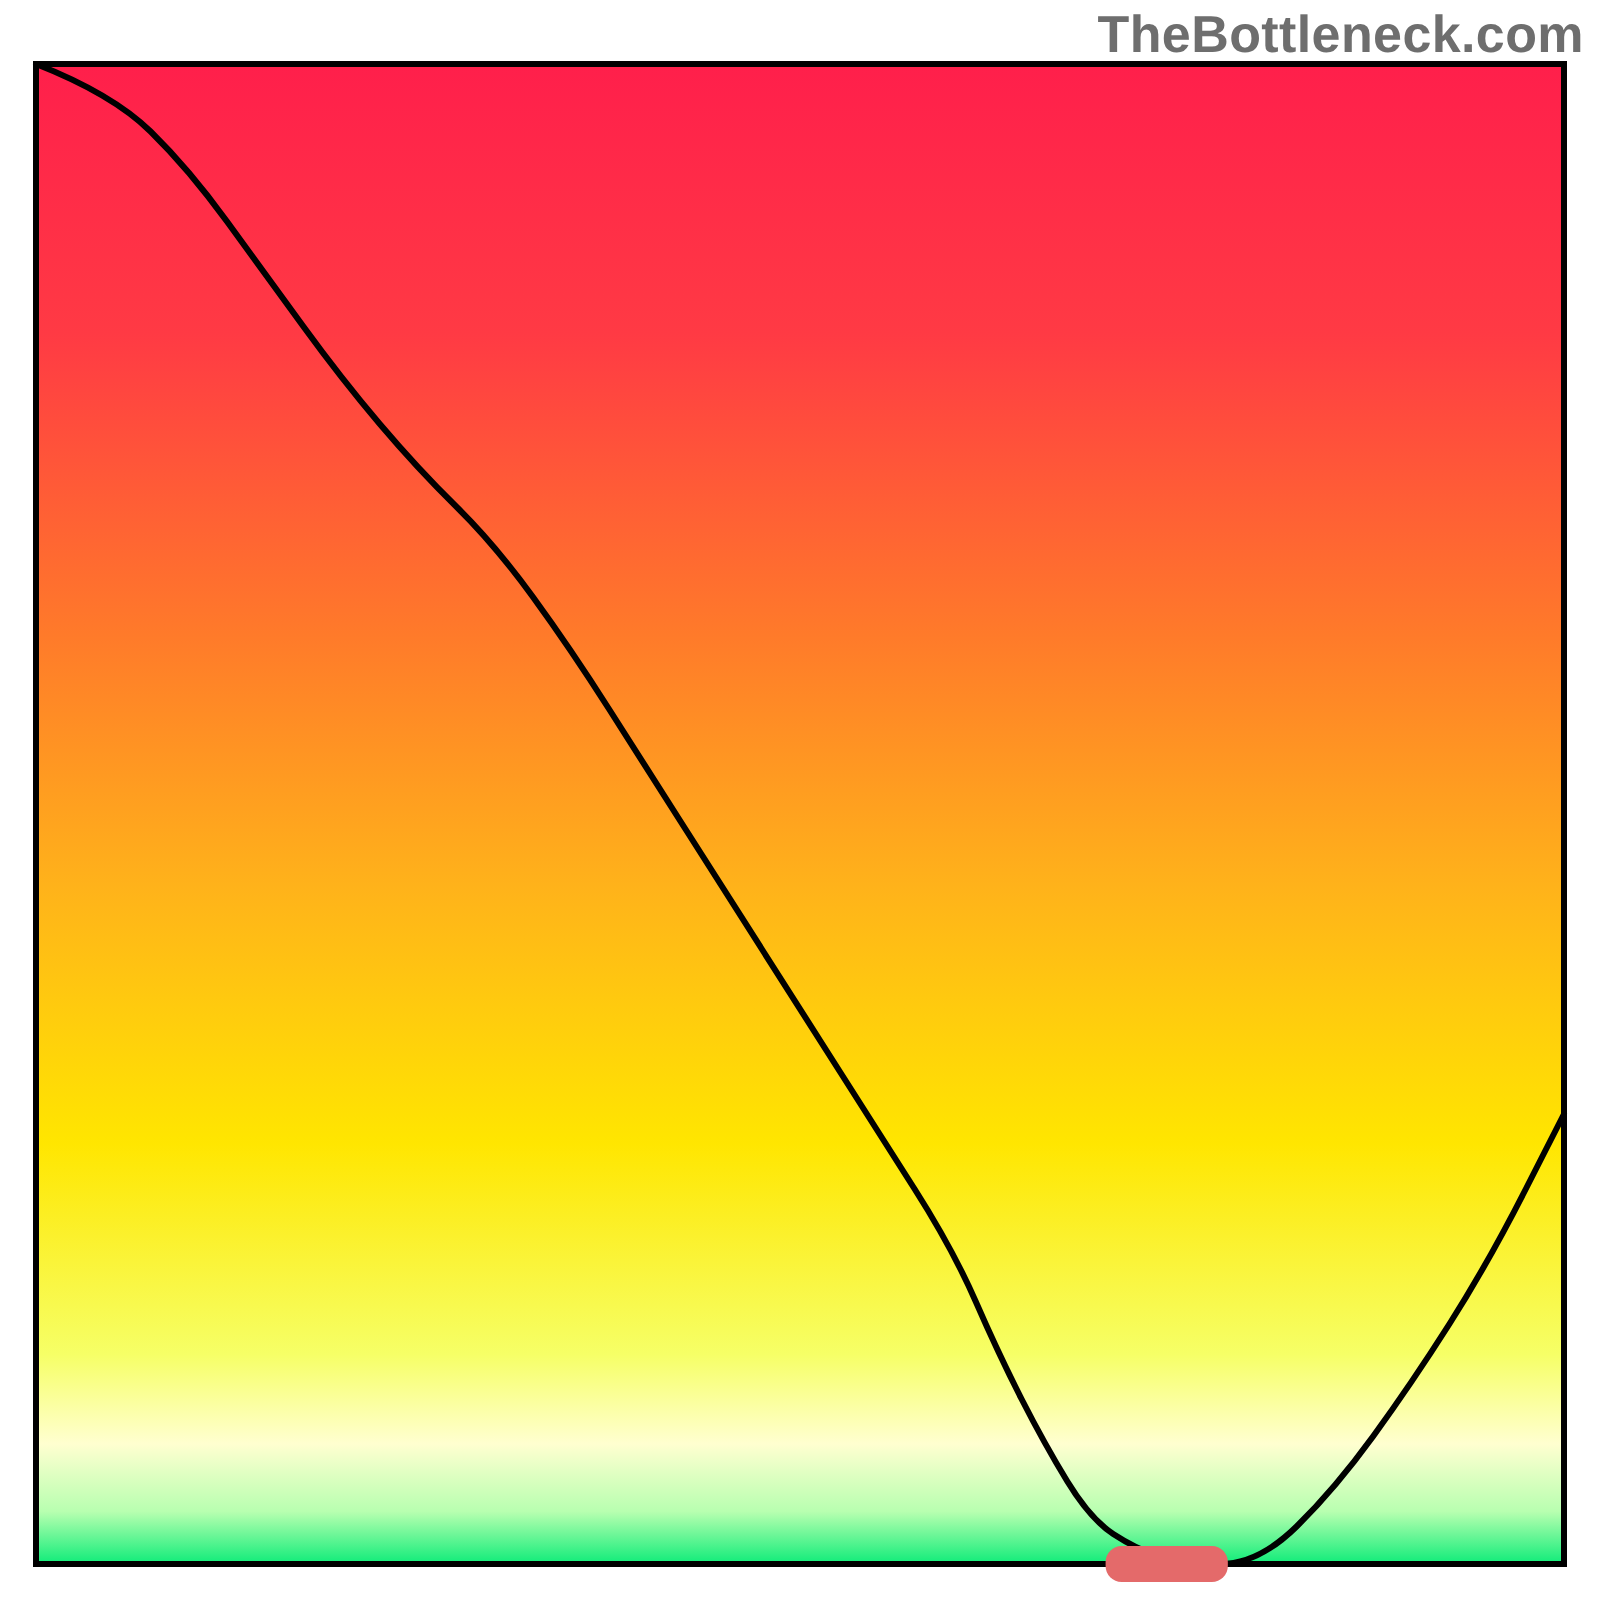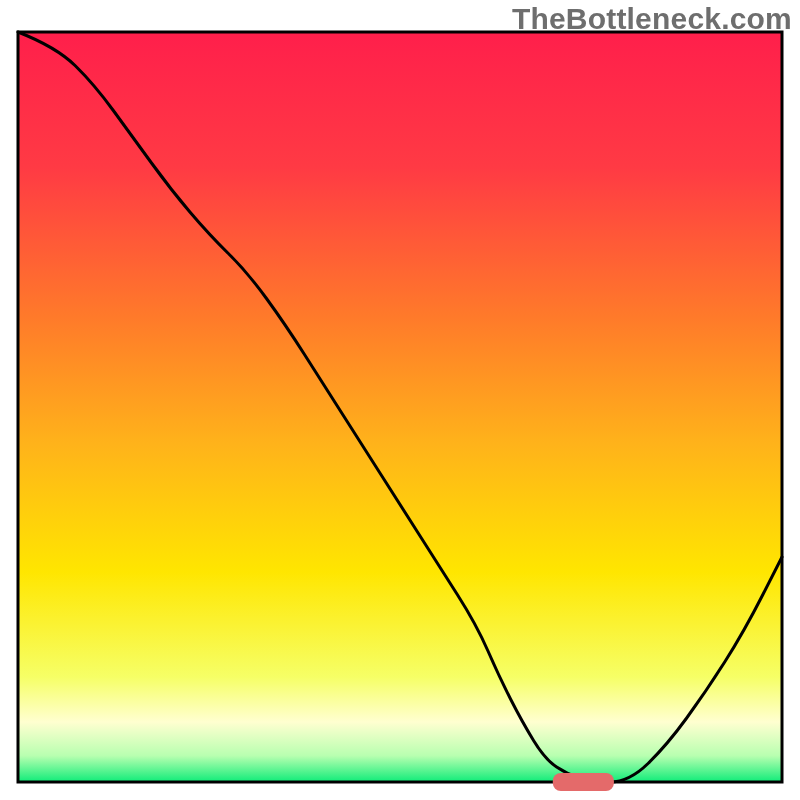--- a/index.html
+++ b/index.html
@@ -13,21 +13,21 @@
   .canvas {
     position: relative;
     width: 800px;
     height: 800px;
   }
   .watermark {
     position: absolute;
     top: 2px;
     right: 8px;
     font-family: Arial, Helvetica, sans-serif;
-    font-size: 30px;
+    font-size: 26px;
     font-weight: 600;
     color: #6e6e6e;
     letter-spacing: 0.2px;
   }
   svg.plot {
     position: absolute;
     left: 0;
     top: 0;
   }
 </style>

